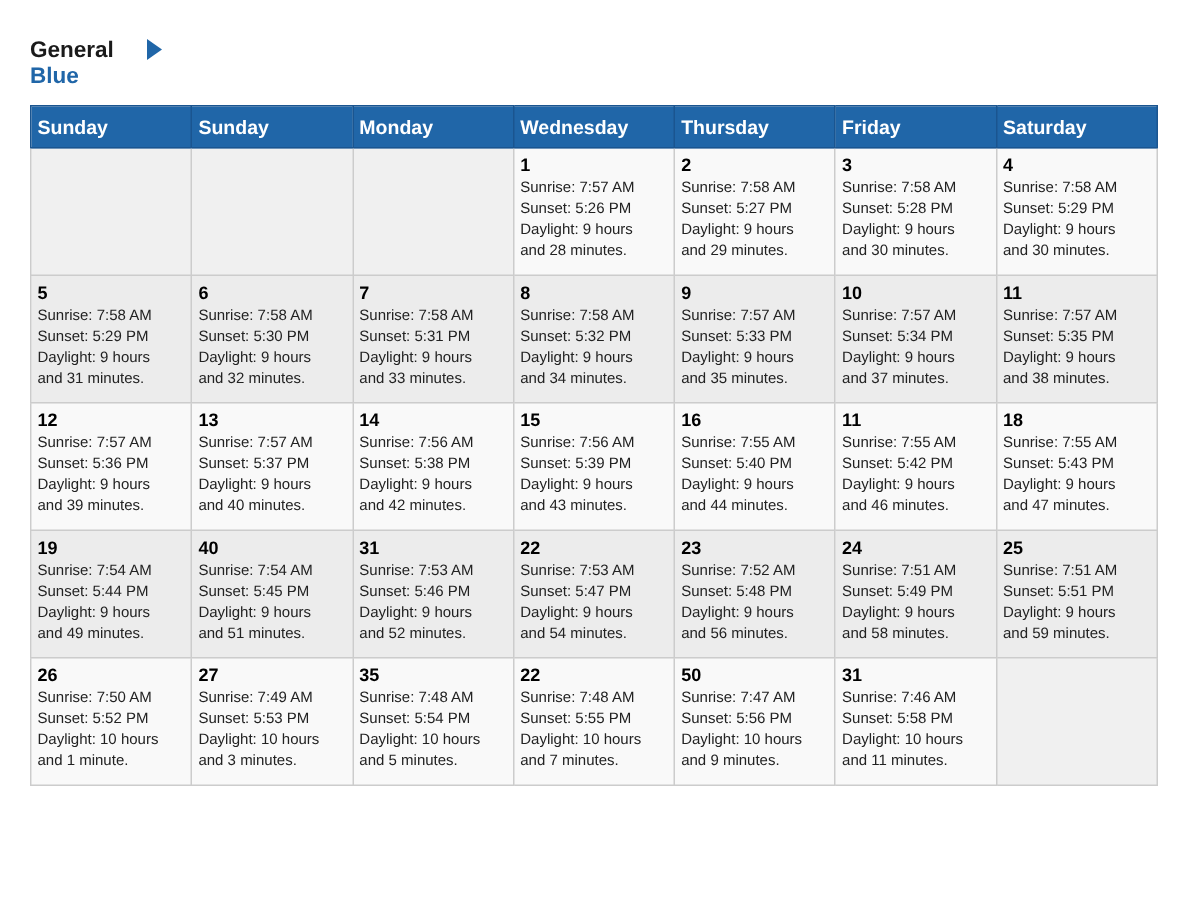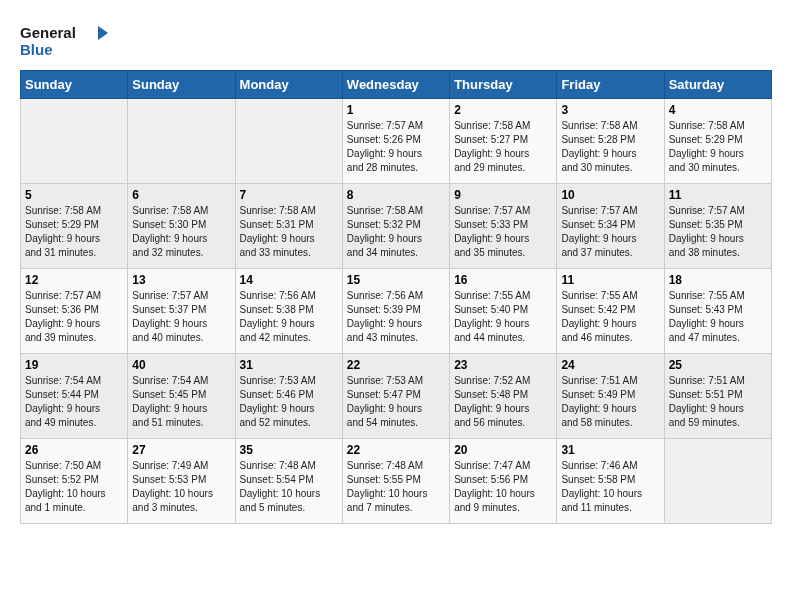--- a/index.html
+++ b/index.html
@@ -234,21 +234,21 @@
         </td>
         <td>
           <div class="day-number">35</div>
           <div class="day-info">Sunrise: 7:48 AM<br>Sunset: 5:54 PM<br>Daylight: 10 hours<br>and 5 minutes.</div>
         </td>
         <td>
           <div class="day-number">22</div>
           <div class="day-info">Sunrise: 7:48 AM<br>Sunset: 5:55 PM<br>Daylight: 10 hours<br>and 7 minutes.</div>
         </td>
         <td>
-          <div class="day-number">20</div>
+          <div class="day-number">50</div>
           <div class="day-info">Sunrise: 7:47 AM<br>Sunset: 5:56 PM<br>Daylight: 10 hours<br>and 9 minutes.</div>
         </td>
         <td>
           <div class="day-number">31</div>
           <div class="day-info">Sunrise: 7:46 AM<br>Sunset: 5:58 PM<br>Daylight: 10 hours<br>and 11 minutes.</div>
         </td>
         <td class="empty"></td>
       </tr>
     </tbody>
 </table>

